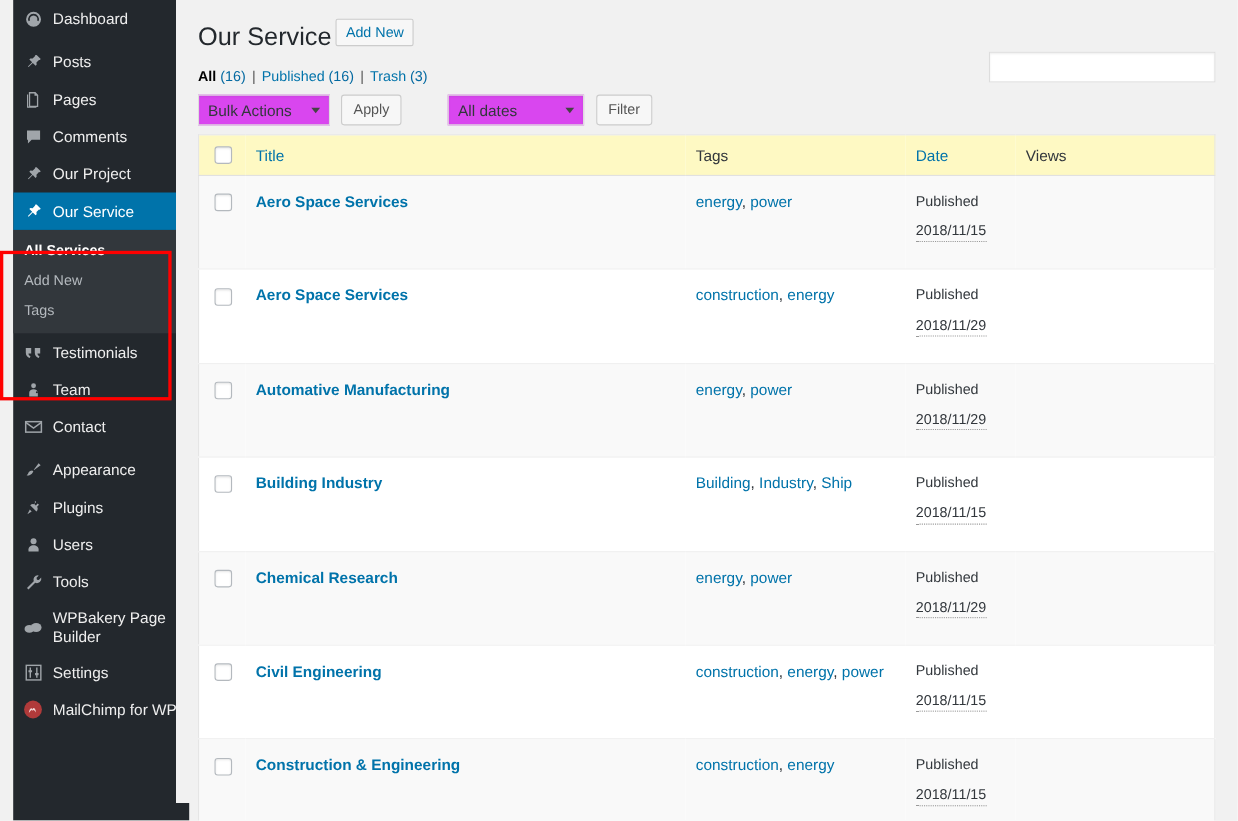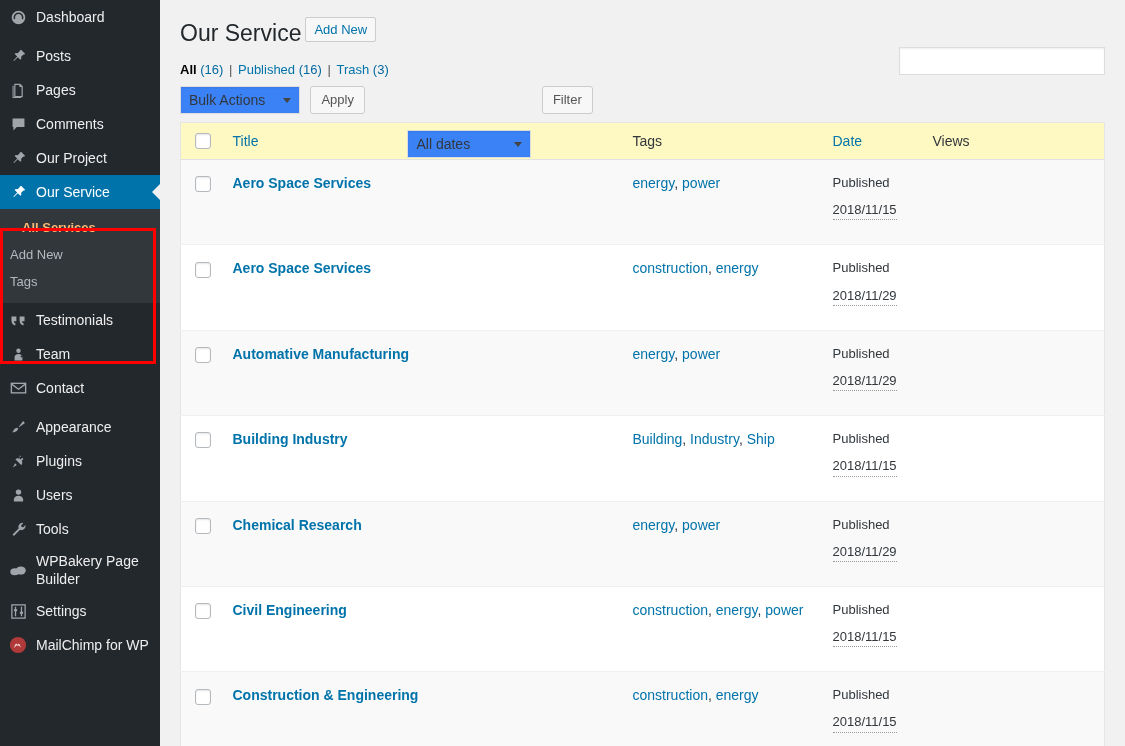--- a/index.html
+++ b/index.html
@@ -9,21 +9,21 @@
     overflow: hidden;
     background: #f1f1f1;
     font-family: "Liberation Sans", sans-serif;
     -webkit-font-smoothing: antialiased;
   }
 
   #app { position: relative; width: 1125px; height: 746px; }
 
   
   #adminmenu {
-    position: absolute; left: 0; top: 0;
+    position: absolute; left: 12px; top: 0;
     width: 160px; height: 746px;
     background: #23282d;
     color: #eee;
     font-size: 14px;
     overflow: hidden;
   }
   .menu-top {
     position: relative;
     display: flex; align-items: center;
     min-height: 34px;
@@ -59,21 +59,21 @@
     background: #32373c;
     padding: 5px 0 8px 0;
     font-size: 13px;
   }
   .submenu-item {
     display: block;
     padding: 6px 0 6px 10px;
     color: #b4b9be;
     cursor: pointer;
   }
-  .submenu-item.current { color: #fdba74; font-weight: bold; margin-left: 12px; }
+  .submenu-item.current { color: #ffffff; font-weight: bold; }
 
   #menu-highlight {
     position: absolute;
     left: 0; top: 228px;
     width: 156px; height: 136px;
     border: 3px solid #ff0000;
     pointer-events: none;
     z-index: 20;
   }
 
@@ -154,21 +154,21 @@
     display: inline-block;
     position: relative;
     vertical-align: top;
   }
   .tablenav select {
     -webkit-appearance: none;
     appearance: none;
     height: 28px;
     padding: 2px 26px 2px 8px;
     border: 1px solid #ddd;
-    background: #3b82f6;
+    background: #d946ef;
     box-shadow: inset 0 1px 2px rgba(0,0,0,.07);
     font-size: 14px;
     font-family: "Liberation Sans", sans-serif;
     color: #32373c;
     border-radius: 0;
     line-height: 1;
     cursor: pointer;
   }
   #bulk-action-selector { width: 120px; }
   #filter-date-selector { width: 124px; }
@@ -432,21 +432,21 @@
       </div>
 
       <ul class="subsubsub" id="status-links"><li><a class="current">All</a> <span class="count">(16)</span><span class="divider"> | </span></li><li><a class="">Published</a> <span class="count">(16)</span><span class="divider"> | </span></li><li><a class="">Trash</a> <span class="count">(3)</span></li></ul>
 
       <div class="tablenav">
         <span class="select-wrap">
           <select id="bulk-action-selector"><option>Bulk Actions</option><option>Edit</option><option>Move to Trash</option></select>
           <span class="caret"></span>
         </span>
         <span class="button">Apply</span>
-        <span class="select-wrap" style="margin-left:38px;margin-top:44px;">
+        <span class="select-wrap" style="margin-left:38px;">
           <select id="filter-date-selector"><option>All dates</option><option>November 2018</option></select>
           <span class="caret"></span>
         </span>
         <span class="button">Filter</span>
       </div>
 
       <table class="wp-list-table">
         <thead>
           <tr id="table-header-row">
               <th class="col-cb"><input type="checkbox" style=""></th>

